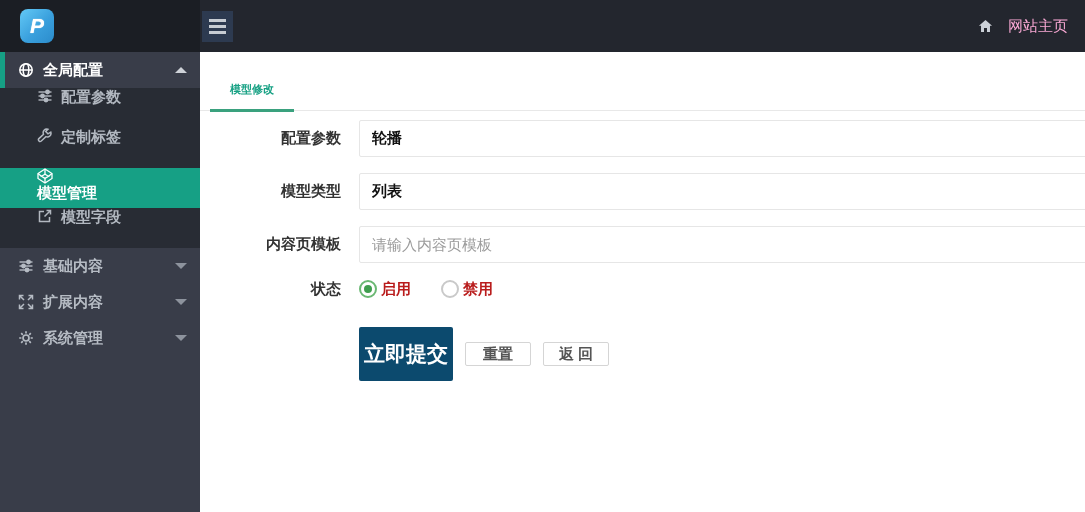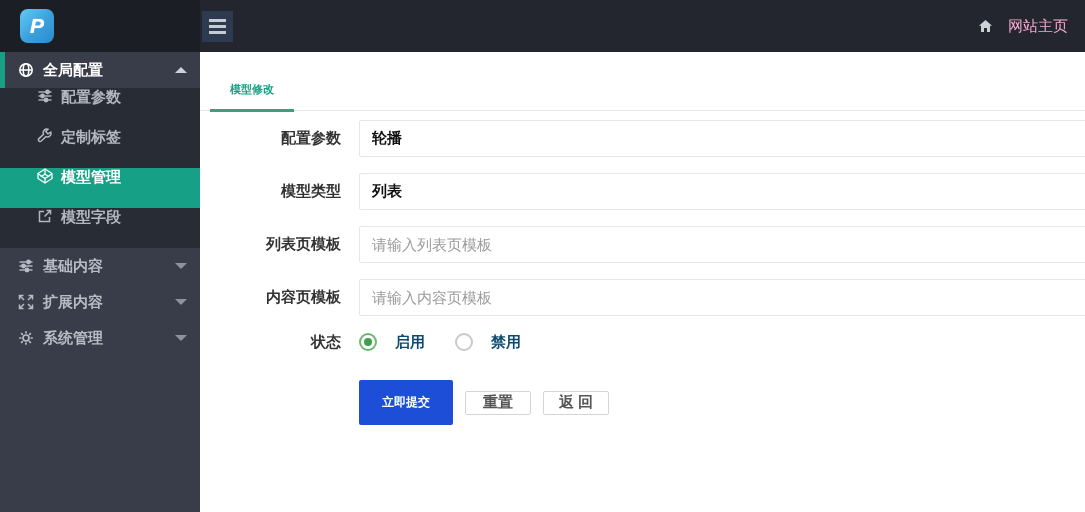--- a/index.html
+++ b/index.html
@@ -55,21 +55,21 @@
     border-left:6px solid transparent; border-right:6px solid transparent; }
   .caret-up   { border-bottom:6px solid #ced2d8; }
   .caret-down { border-top:6px solid #8d939d; }
 
   .nav-child-group { background:#282c34; }
   .nav-child {
     height:40px; display:flex; padding-left:37px;
     color:#b2b8c0; font-size:15px; font-weight:700; cursor:pointer;
   }
   .nav-child .nav-icon { width:16px; height:16px; margin-right:8px; flex:none; }
-  .nav-child.active { background:#16a085; color:#fff; }
+  .nav-child.active { background:#16a085; color:#fff;flex-direction:column; }
 
   
   .main {
     position:absolute; top:52px; left:200px; width:885px; height:460px;
     background:#fff; overflow:hidden;
   }
   .tabbar { padding-top:27px; border-bottom:1px solid #e8e8e8; }
   .tab {
     display:inline-block; margin-left:10px; padding:0 20px 13px;
     color:#17a184; font-size:11px; font-weight:600; position:relative; cursor:pointer;
@@ -97,26 +97,26 @@
   .radio-option + .radio-option { margin-left:30px; }
   .radio-circle {
     width:18px; height:18px; border-radius:50%; border:2px solid #c9c9c9;
     position:relative; flex:none; background:#fff;
   }
   .radio-option.checked .radio-circle { border-color:#6ab873; }
   .radio-option.checked .radio-circle::after {
     content:""; position:absolute; left:3px; top:3px; width:8px; height:8px;
     border-radius:50%; background:#3f9e4e;
   }
-  .radio-label { margin-left:18px; font-size:15px; font-weight:bold; color:#0c4a6e; }
+  .radio-label { margin-left:4px; font-size:15px; font-weight:bold; color:#b91c1c; }
 
   .button-row { margin-top:28px; padding-left:159px; display:flex; align-items:center; }
   .btn-submit {
-    width:94px; height:45px; background:#1d4ed8; color:#fff; border:none; border-radius:2px;
-    font-size:12px; font-weight:bold; cursor:pointer;
+    width:94px; height:54px; background:#0c4a6e; color:#fff; border:none; border-radius:2px;
+    font-size:21px; font-weight:bold; cursor:pointer;
     font-family:"Liberation Sans","DejaVu Sans",sans-serif;
   }
   .btn-secondary {
     width:66px; height:24px; background:#fff; color:#555; border:1px solid #d5d5d5;
     border-radius:2px; font-size:15px; font-weight:bold; margin-left:12px; cursor:pointer;
     font-family:"Liberation Sans","DejaVu Sans",sans-serif;
   }
 </style>
 </head>
 <body>
@@ -234,24 +234,20 @@
     <div class="form-row">
       <label class="form-label">配置参数</label>
       <input class="text-input" type="text" value="轮播" style="">
     </div>
 
     <div class="form-row">
       <label class="form-label">模型类型</label>
       <input class="text-input" type="text" value="列表" style="">
     </div>
 
-    <div class="form-row">
-      <label class="form-label">列表页模板</label>
-      <input class="text-input" type="text" placeholder="请输入列表页模板" style="">
-    </div>
 
     <div class="form-row">
       <label class="form-label">内容页模板</label>
       <input class="text-input" type="text" placeholder="请输入内容页模板" style="">
     </div>
 
     <div class="status-row">
       <label class="form-label">状态</label>
       <span class="radio-option checked">
         <span class="radio-circle"></span>

